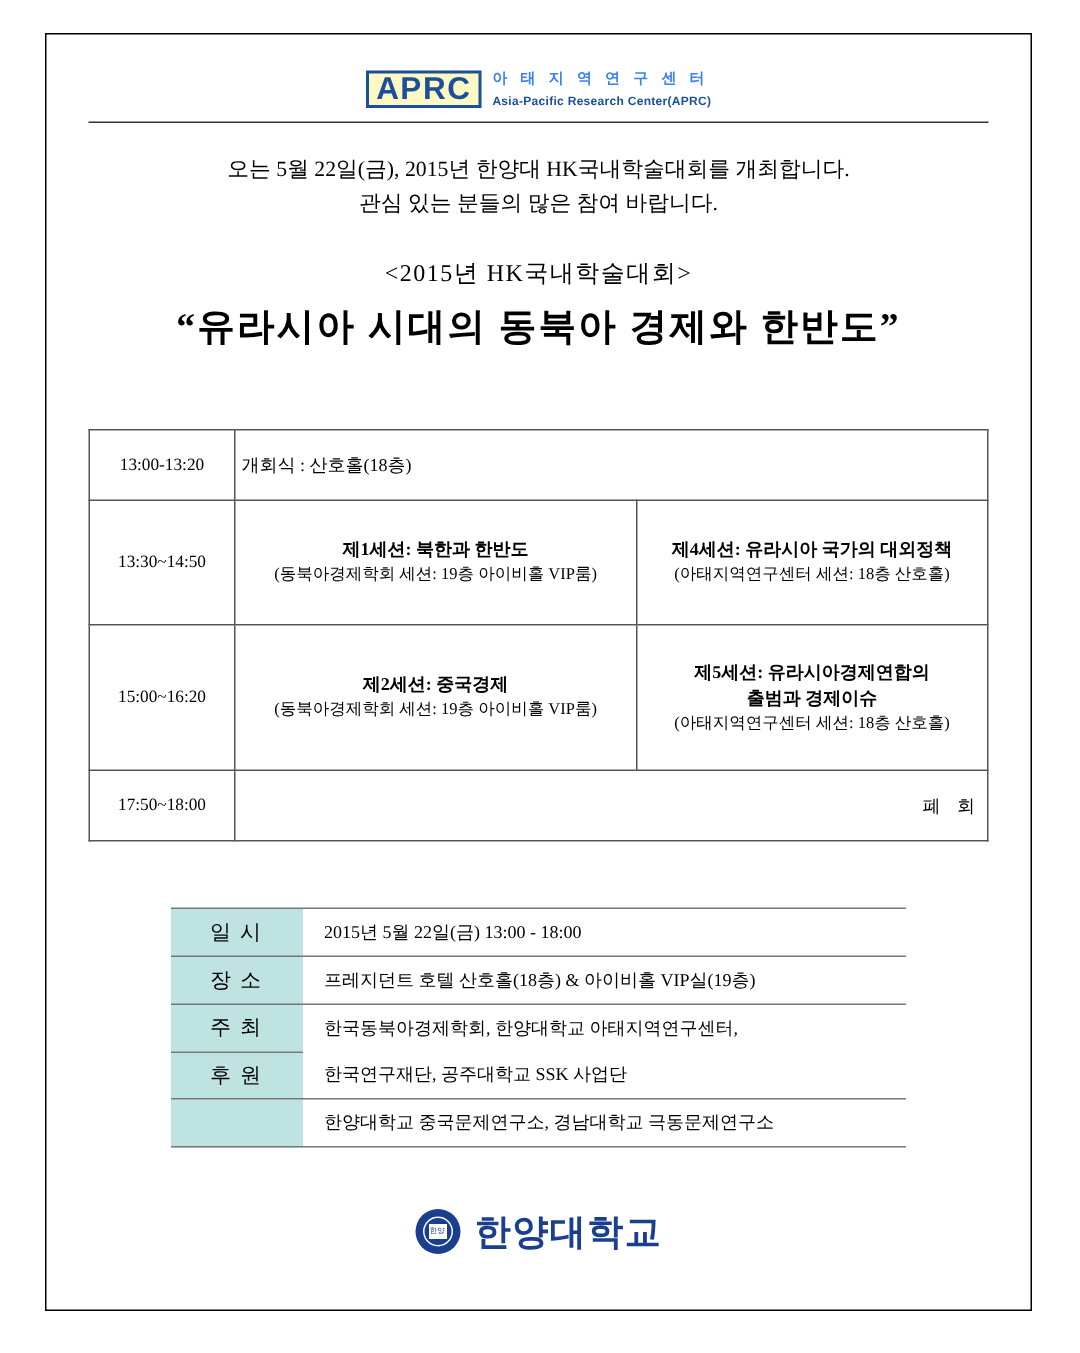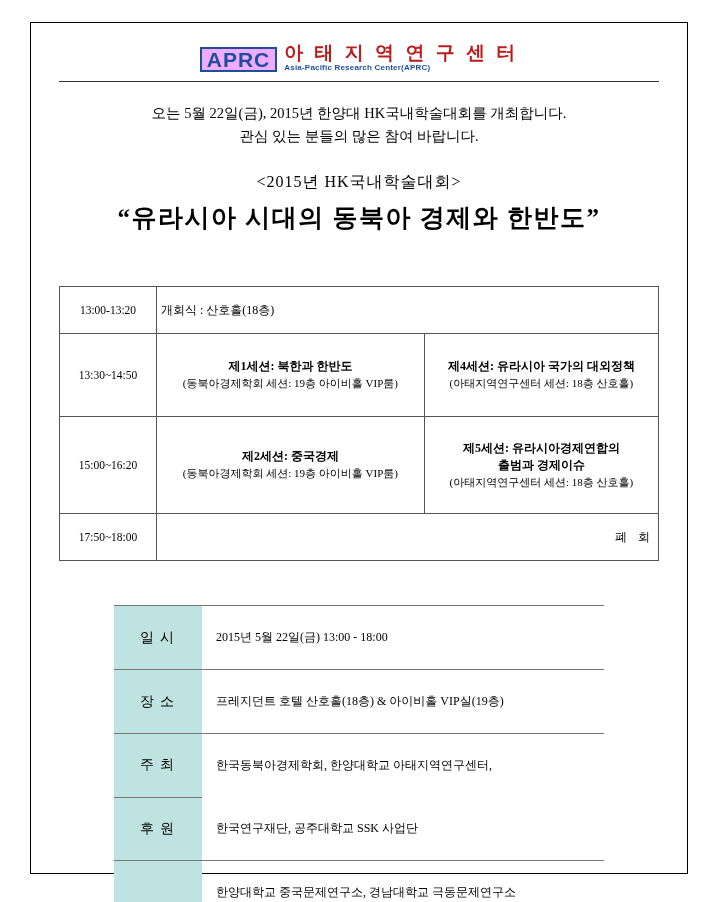--- a/index.html
+++ b/index.html
@@ -38,30 +38,30 @@
   .logo-badge {
     display: inline-block;
     border: 2px solid #1b4f9c;
     color: #1b4f9c;
     font-family: "Liberation Sans", sans-serif;
     font-weight: bold;
     font-size: 21px;
     letter-spacing: 1px;
     padding: 0 5px;
     line-height: 21px;
-    background: #f0abfc;
+    background: #fef9c3;
   }
   .logo-text {
     margin-left: 7px;
     text-align: left;
   }
   .logo-ko {
     font-family: "Liberation Sans", sans-serif;
-    font-size: 19px;
-    color: #b91c1c;
+    font-size: 10px;
+    color: #3b82f6;
     letter-spacing: 3px;
     line-height: 15px;
     font-weight: bold;
   }
   .logo-en {
     font-family: "Liberation Sans", sans-serif;
     font-size: 8px;
     color: #1b4f9c;
     letter-spacing: 0.2px;
     line-height: 11px;
@@ -146,21 +146,21 @@
     margin-top: 44px;
     display: flex;
     justify-content: center;
   }
   table.info {
     border-collapse: collapse;
     width: 490px;
     font-size: 14px;
   }
   table.info td {
-    padding: 19px 6px;
+    padding: 3px 6px;
     vertical-align: middle;
   }
   table.info td.lbl {
     width: 72px;
     background: #bfe3e0;
     text-align: center;
     letter-spacing: 6px;
     padding-left: 10px;
     border-top: 1px solid #777;
     border-bottom: 1px solid #777;

